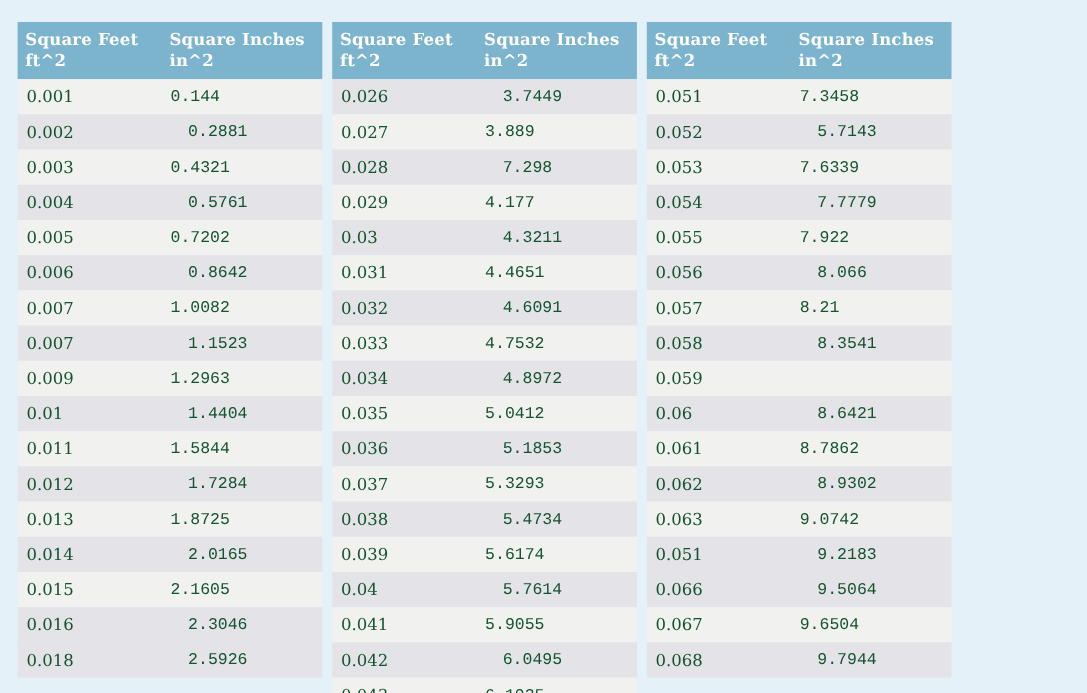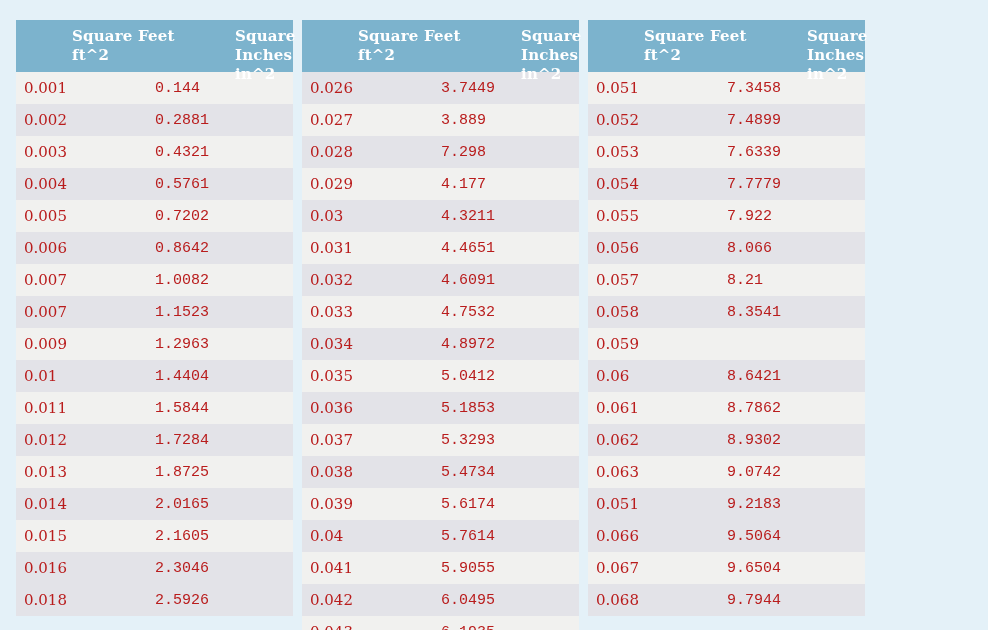--- a/index.html
+++ b/index.html
@@ -32,34 +32,33 @@
     font-weight: bold;
     font-size: 15px;
     line-height: 19px;
     display: flex;
     box-sizing: border-box;
     padding-top: 7px;
     letter-spacing: 0.2px;
   }
   .th {
     box-sizing: border-box;
-    padding-left: 24px;
-    margin-left: 32px;
+    padding-left: 7px;
   }
   .th1 { width: 131px; flex: 0 0 131px; }
   .th2 { flex: 1; }
   .tbody .row {
     height: 32px;
     display: flex;
     align-items: center;
     font-size: 15px;
-    color: #b91c1c;
+    color: #14532d;
   }
   .tbody .row.light { background: #f1f1ef; }
-  .tbody .row.dark  { background: #e3e3e8; }
+  .tbody .row.dark  { background: #e3e3e8; gap: 16px; }
   .cell {
     box-sizing: border-box;
     padding-left: 8px;
   }
   .cell.c1 { width: 131px; flex: 0 0 131px; }
   .cell.c2 { flex: 1; font-family: Liberation Mono, monospace; }
 </style>
 </head>
 <body>
 
@@ -246,21 +245,21 @@
         <div>in^2</div>
       </div>
     </header>
     <div class="tbody">
         <div class="row light">
           <div class="cell c1">0.051</div>
           <div class="cell c2">7.3458</div>
         </div>
         <div class="row dark">
           <div class="cell c1">0.052</div>
-          <div class="cell c2">7.4899</div>
+          <div class="cell c2">5.7143</div>
         </div>
         <div class="row light">
           <div class="cell c1">0.053</div>
           <div class="cell c2">7.6339</div>
         </div>
         <div class="row dark">
           <div class="cell c1">0.054</div>
           <div class="cell c2">7.7779</div>
         </div>
         <div class="row light">

